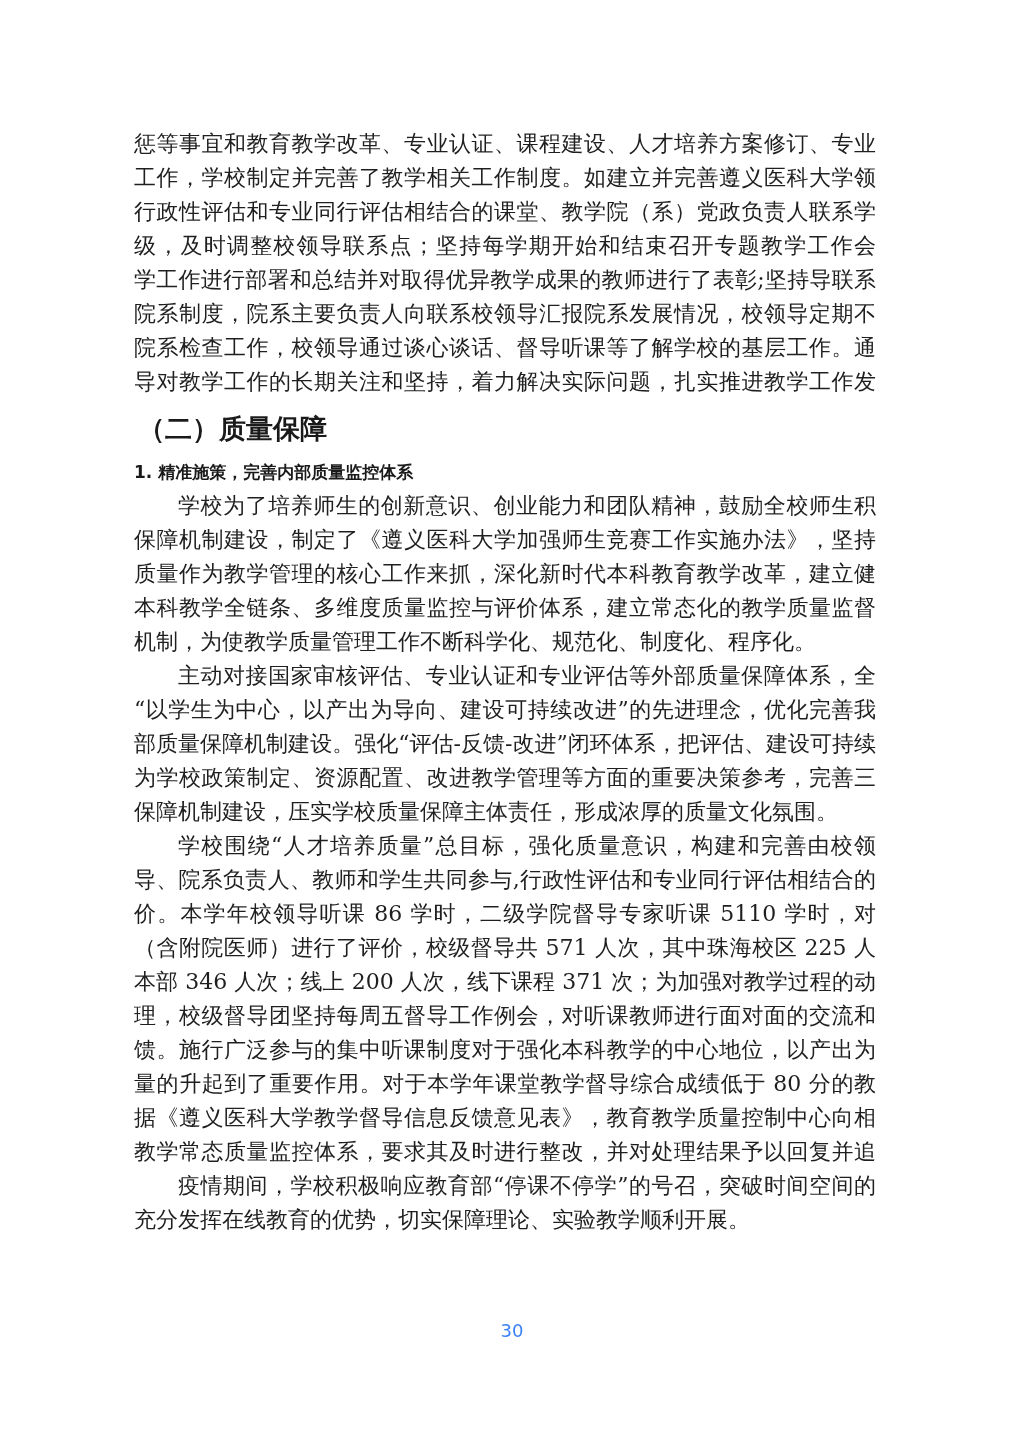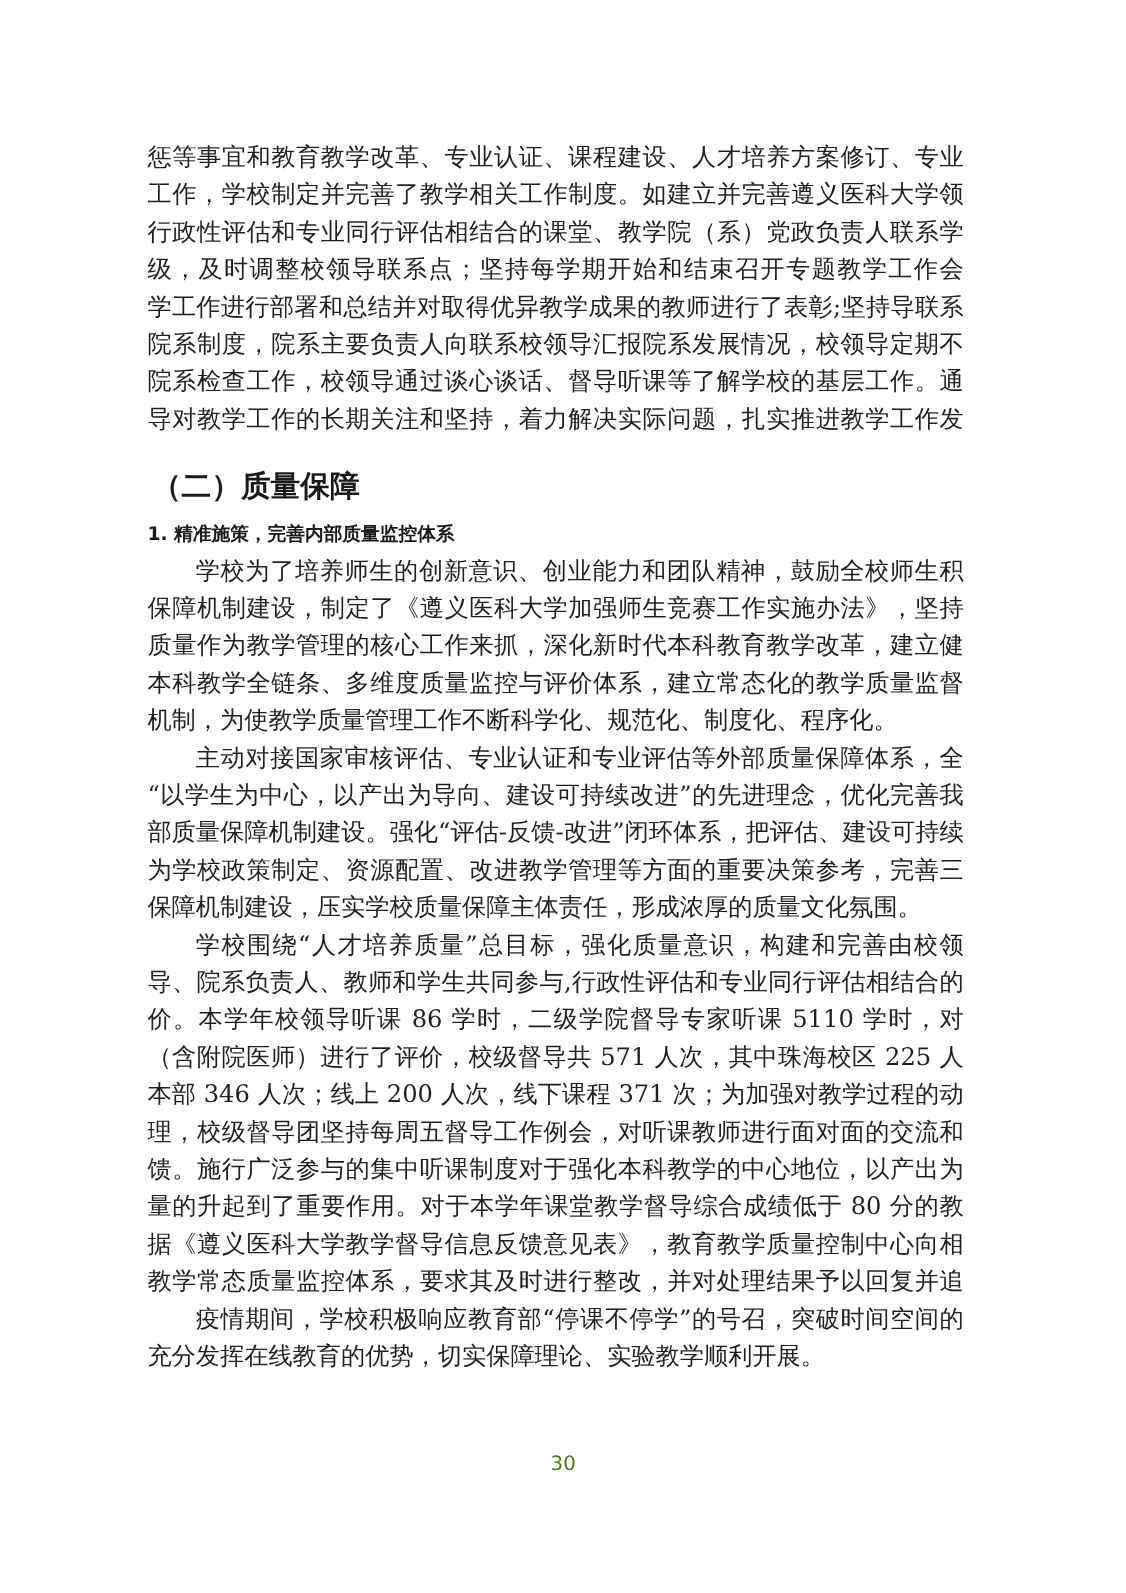--- a/index.html
+++ b/index.html
@@ -32,40 +32,40 @@
     text-align-last: justify;
     white-space: normal;
   }
   .line.indent { text-indent: 2em; }
   .line.last { text-align-last: left; }
   .h2 {
     font-family: "DejaVu Sans", "Liberation Sans", sans-serif;
     font-weight: bold;
     font-size: 27px;
     line-height: 40px;
-    margin: 24px 0 6px 4px;
+    margin: 10px 0 6px 4px;
     color: #1a1a1a;
   }
   .h3 {
     font-family: "DejaVu Sans", "Liberation Sans", sans-serif;
     font-weight: bold;
     font-size: 17px;
     line-height: 34px;
     margin: 0;
     color: #1a1a1a;
   }
   .page-number {
     position: absolute;
     top: 1320px;
     left: 0;
     width: 1024px;
     text-align: center;
     font-family: "DejaVu Sans", "Liberation Sans", sans-serif;
     font-size: 18px;
-    color: #4d7c0f;
+    color: #3b82f6;
   }
 </style>
 </head>
 <body>
 
 <div class="page">
   <div class="content">
 
     <div class="para">
       <div class="line">惩等事宜和教育教学改革、专业认证、课程建设、人才培养方案修订、专业建设等</div>

